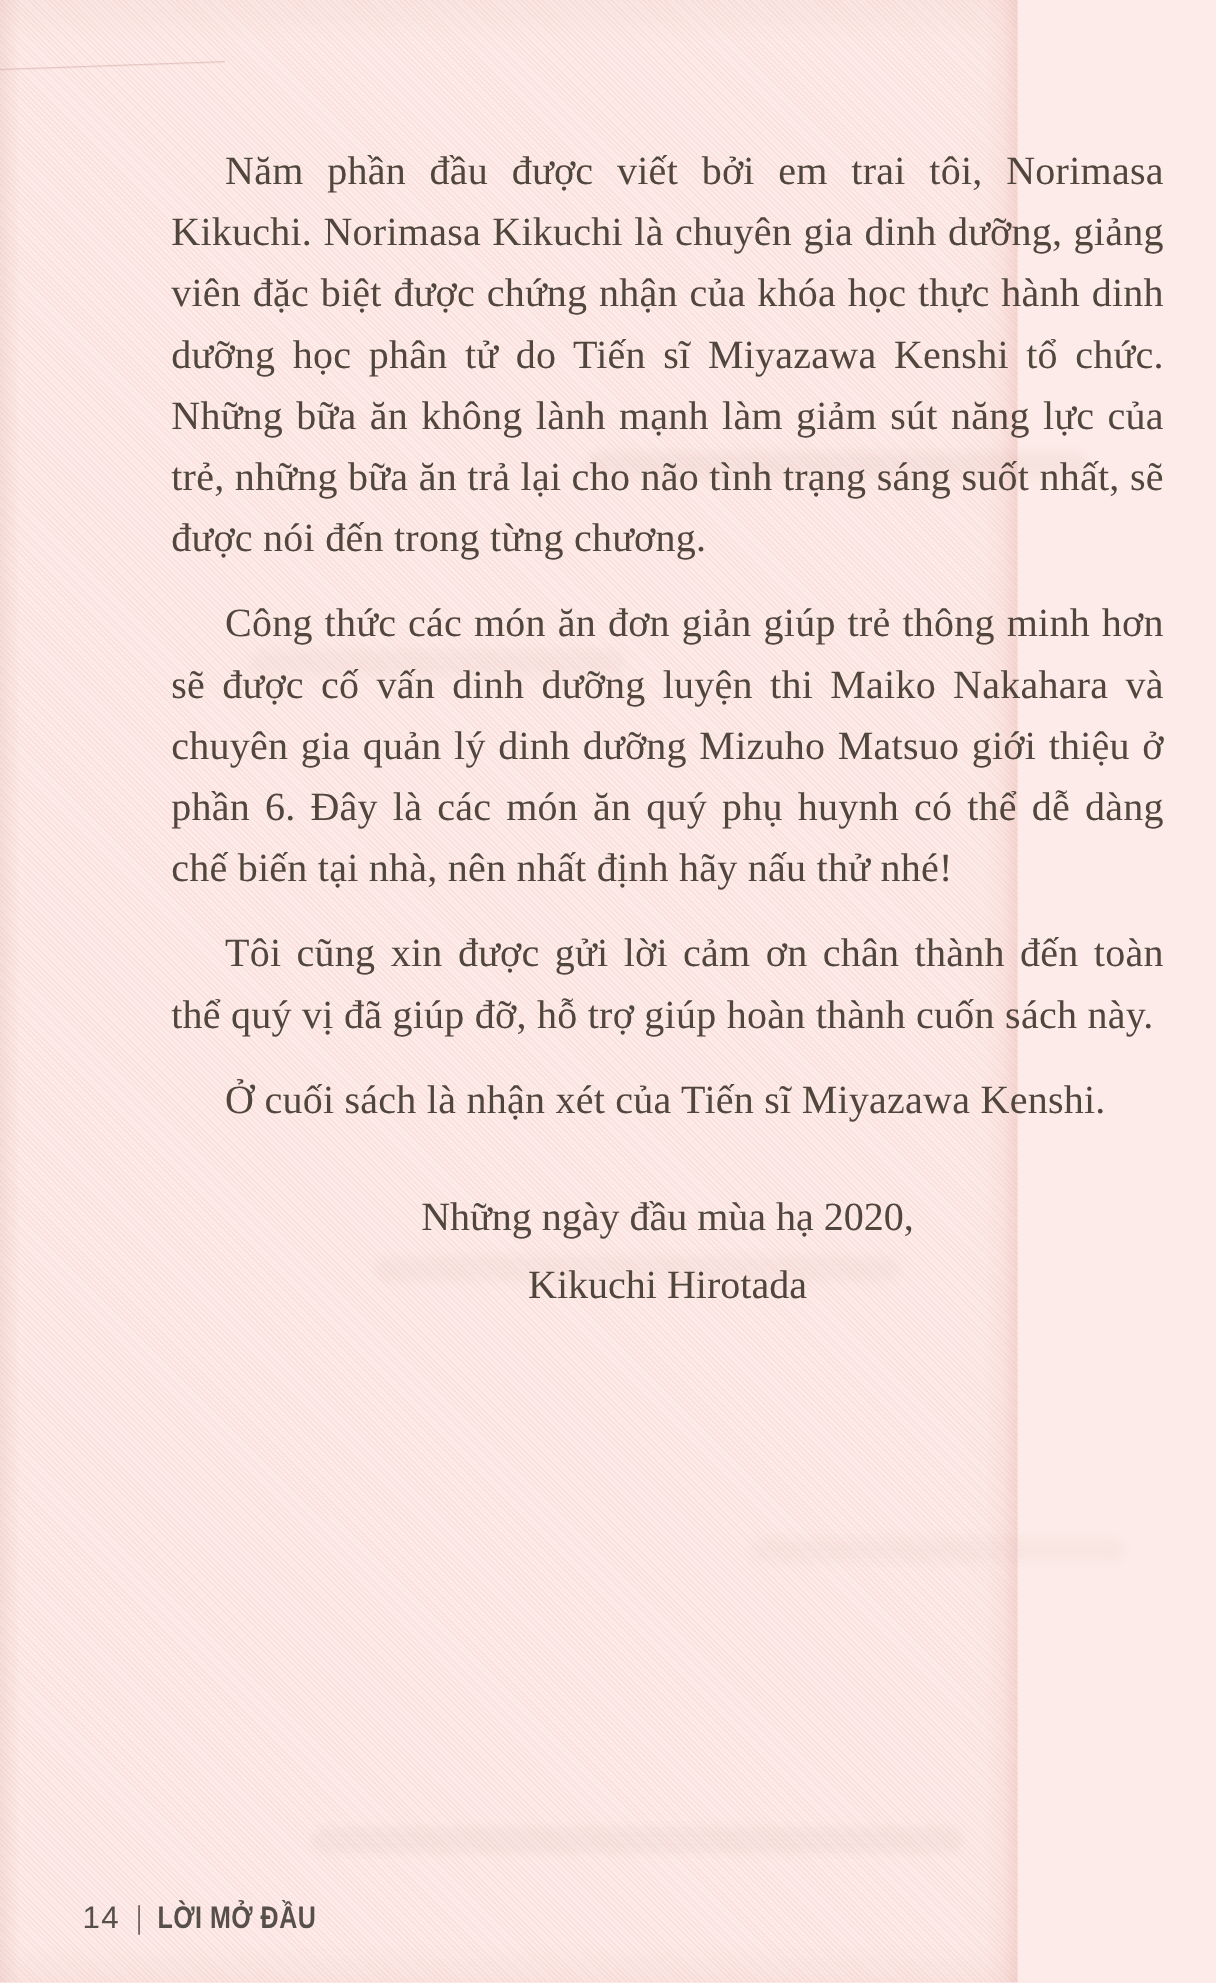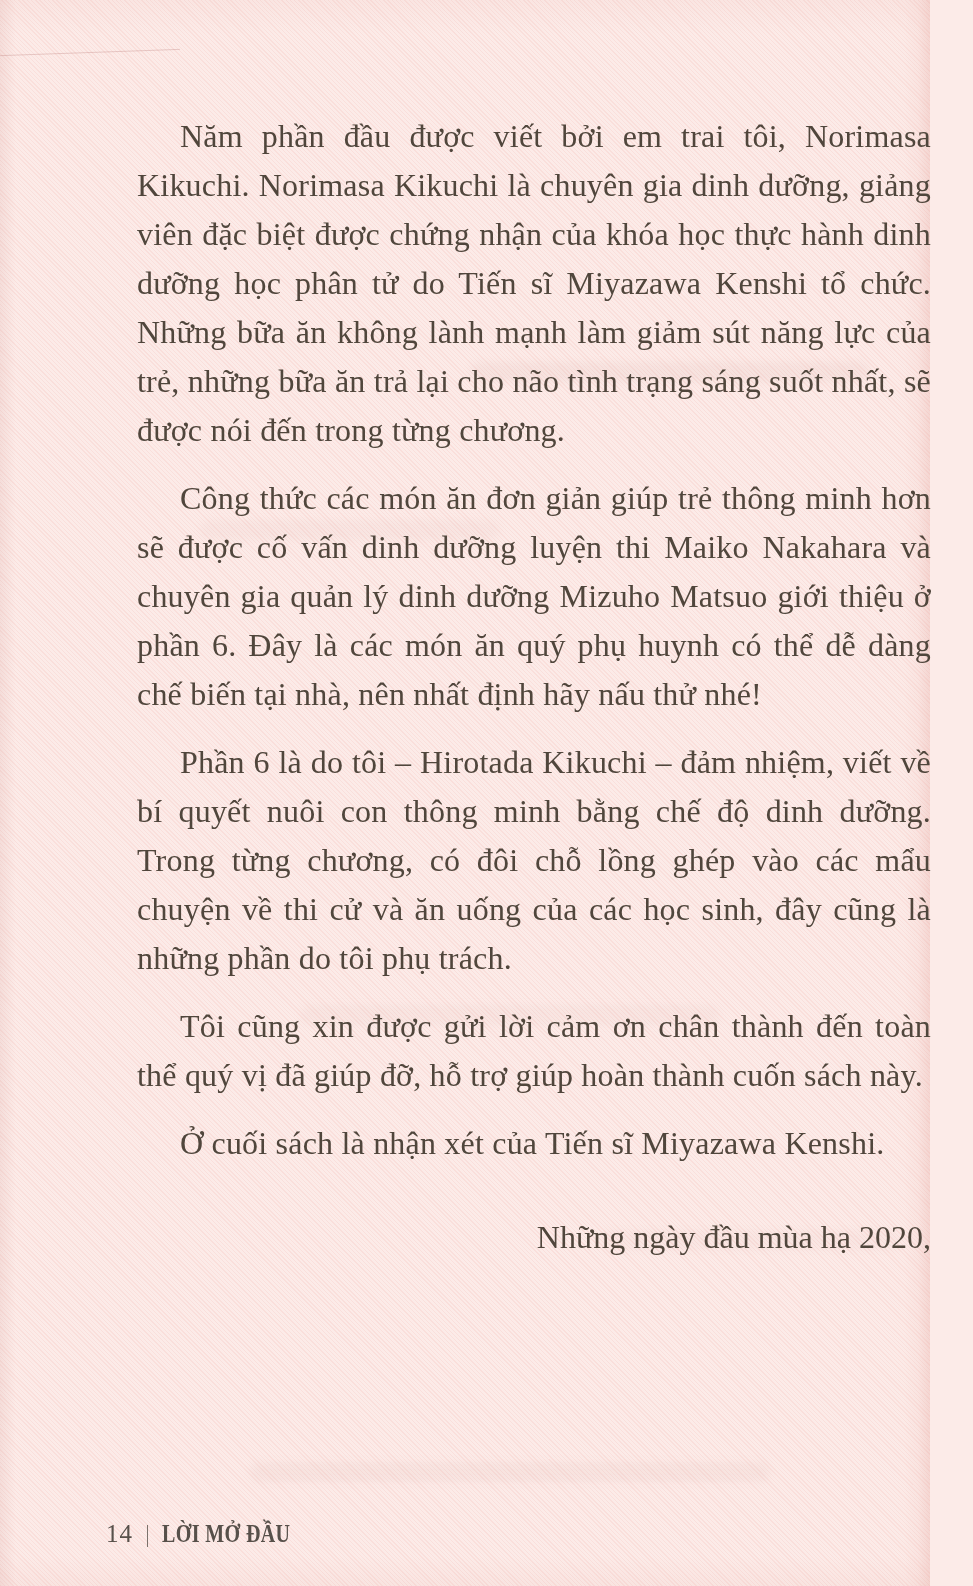--- a/index.html
+++ b/index.html
@@ -6,21 +6,21 @@
     margin: 0;
     padding: 0;
     width: 973px;
     height: 1586px;
     overflow: hidden;
     background: #fcebe8;
   }
 
   .page {
     position: relative;
-    width: 930px;
+    width: 814px;
     height: 1586px;
     font-family: "Liberation Serif", "DejaVu Serif", serif;
     color: #50463c;
     background:
       
       linear-gradient(90deg, rgba(205,150,145,0.16) 0px, rgba(205,150,145,0) 16px),
       
       linear-gradient(270deg, rgba(225,160,152,0.28) 0px, rgba(236,186,180,0.14) 12px, rgba(250,225,220,0.10) 26px, rgba(236,186,180,0) 46px),
       
       linear-gradient(180deg, rgba(230,178,172,0.10) 0px, rgba(230,178,172,0) 34px),
@@ -63,37 +63,36 @@
     margin: 0 0 19px 0;
     font-size: 32px;
     line-height: 49px;
     text-align: justify;
     text-indent: 43px;
     letter-spacing: 0.2px;
   }
 
   .signature {
     margin-top: 42px;
-    text-align: right;
+    text-align: center;
     font-size: 32px;
     line-height: 54px;
   }
   .signature div { white-space: nowrap; }
 
   .footer {
     position: absolute;
     left: 66px;
     top: 1520px;
     display: flex;
     align-items: flex-start;
     gap: 12px;
     color: #57504a;
-    font-family: Liberation Serif, serif;
+    font-family: Liberation Sans, sans-serif;
     font-size: 25px;
-    margin-left: 40px;
   }
   .footer .page-num {
     letter-spacing: 1px;
   }
   .footer .sep {
     font-weight: 400;
     color: #6a625b;
     transform: scaleX(0.7);
   }
   .footer .section {
@@ -113,26 +112,26 @@
   <div class="crease"></div>
   <div class="smudge" style="left:470px; top:362px; width:400px;"></div>
   <div class="smudge" style="left:200px; top:520px; width:300px; opacity:.07;"></div>
   <div class="smudge" style="left:300px; top:1005px; width:420px; opacity:.07;"></div>
   <div class="smudge" style="left:250px; top:1462px; width:520px; opacity:.09;"></div>
   <div class="smudge" style="left:600px; top:1230px; width:300px; opacity:.06;"></div>
 
   <div class="content">
     <p>Năm phần đầu được viết bởi em trai tôi, Norimasa Kikuchi. Norimasa Kikuchi là chuyên gia dinh dưỡng, giảng viên đặc biệt được chứng nhận của khóa học thực hành dinh dưỡng học phân tử do Tiến sĩ Miyazawa Kenshi tổ chức. Những bữa ăn không lành mạnh làm giảm sút năng lực của trẻ, những bữa ăn trả lại cho não tình trạng sáng suốt nhất, sẽ được nói đến trong từng chương.</p>
     <p>Công thức các món ăn đơn giản giúp trẻ thông minh hơn sẽ được cố vấn dinh dưỡng luyện thi Maiko Nakahara và chuyên gia quản lý dinh dưỡng Mizuho Matsuo giới thiệu ở phần 6. Đây là các món ăn quý phụ huynh có thể dễ dàng chế biến tại nhà, nên nhất định hãy nấu thử nhé!</p>
-    <p>Phần 6 là do tôi – Hirotada Kikuchi – đảm nhiệm, viết về bí quyết nuôi con thông minh bằng chế độ dinh dưỡng. Trong từng chương, có đôi chỗ lồng ghép vào các mẩu chuyện về thi cử và ăn uống của các học sinh, đây cũng là những phần do tôi phụ trách.</p>
     <p>Tôi cũng xin được gửi lời cảm ơn chân thành đến toàn thể quý vị đã giúp đỡ, hỗ trợ giúp hoàn thành cuốn sách này.</p>
     <p>Ở cuối sách là nhận xét của Tiến sĩ Miyazawa Kenshi.</p>
 
     <div class="signature">
       <div>Những ngày đầu mùa hạ 2020,</div>
+      <div>Kikuchi Hirotada</div>
     </div>
   </div>
 
   <div class="footer">
     <span class="page-num">14</span>
     <span class="sep">|</span>
     <span class="section">LỜI MỞ ĐẦU</span>
   </div>
 
 </div>

